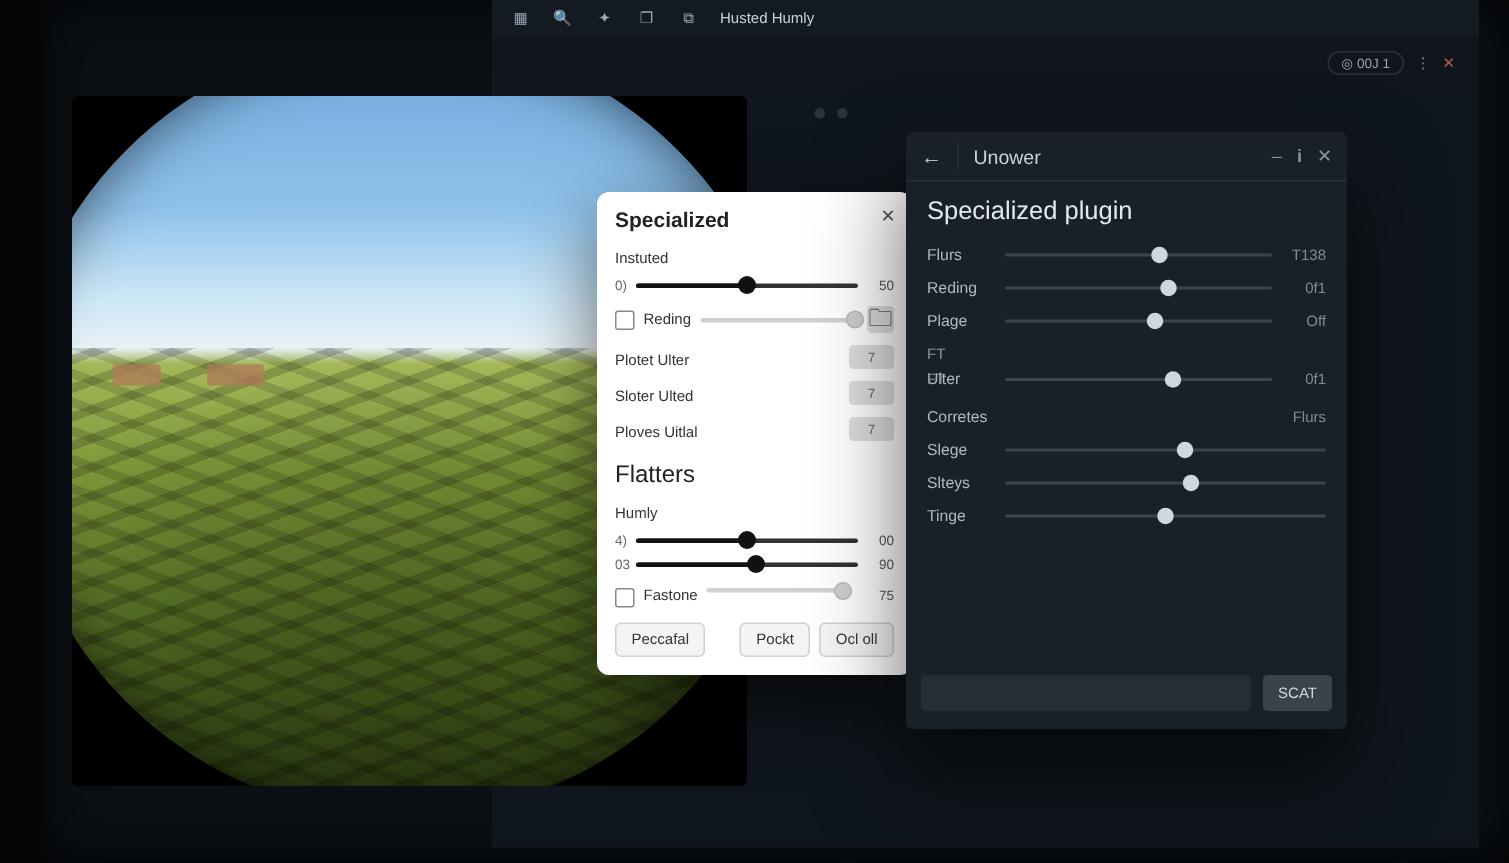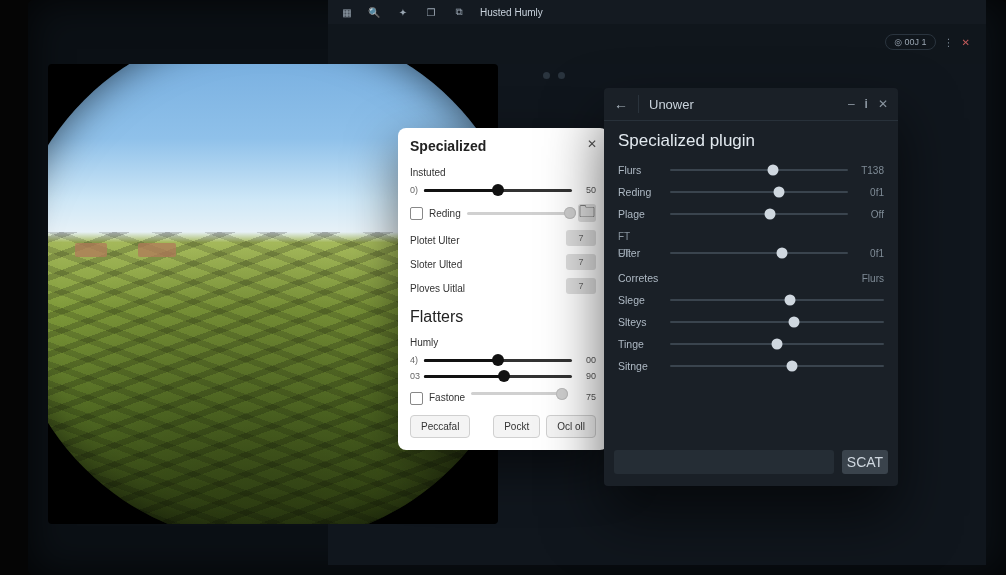--- a/index.html
+++ b/index.html
@@ -55,21 +55,21 @@
   .panel .hdr .right{margin-left:auto;display:flex;gap:10px;color:#8a95a0;font-size:12px;}
   .panel h2{margin:10px 14px 8px;font-size:17px;font-weight:400;color:#e2e9ef;}
   .prow{display:flex;align-items:center;padding:5px 14px;gap:8px;}
   .prow .plabel{font-size:10.5px;color:#aeb9c4;width:44px;}
   .prow .pval{font-size:10px;color:#7f8b96;width:28px;text-align:right;}
   .ptrack{position:relative;flex:1;height:2px;background:#3a444e;border-radius:2px;}
   .pthumb{position:absolute;top:50%;width:11px;height:11px;border-radius:50%;background:#cfd7df;transform:translate(-50%,-50%);}
   .psec{font-size:10px;color:#8a95a0;padding:6px 14px 0;}
   .panel .footer{position:absolute;left:10px;right:10px;bottom:12px;display:flex;gap:8px;}
   .panel .footer .input{flex:1;height:24px;background:#252d35;border-radius:3px;}
-  .panel .footer .go{width:46px;height:24px;background:#3a434c;border-radius:3px;font-size:14px;display:flex;align-items:center;justify-content:center;color:#cfd7df;cursor:pointer;}
+  .panel .footer .go{width:46px;height:24px;background:#3a434c;border-radius:3px;font-size:10px;display:flex;align-items:center;justify-content:center;color:#cfd7df;cursor:pointer;}
 </style>
 </head>
 <body>
 
 <div class="stage">
   <div class="monitor">
     <div class="editor-top">
       <span class="ico">▦</span>
       <span class="ico">🔍</span>
       <span class="ico">✦</span>
@@ -228,26 +228,20 @@
           <div class="ptrack">
             <div class="pthumb" style="left:58%"></div>
           </div>
         </div>
         <div class="prow">
           <span class="plabel">Tinge</span>
           <div class="ptrack">
             <div class="pthumb" style="left:50%"></div>
           </div>
         </div>
-        <div class="prow">
-          <span class="plabel">Sitnge</span>
-          <div class="ptrack">
-            <div class="pthumb" style="left:57%"></div>
-          </div>
-        </div>
       </div>
 
     <div class="footer">
       <div class="input"></div>
       <div class="go">SCAT</div>
     </div>
   </div>
 </div>
 
 </body></html>

